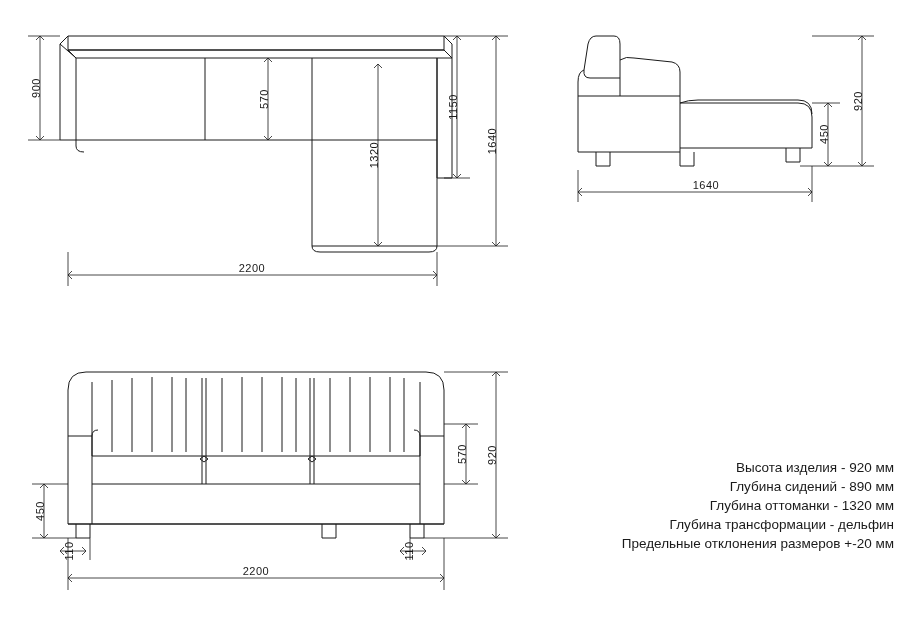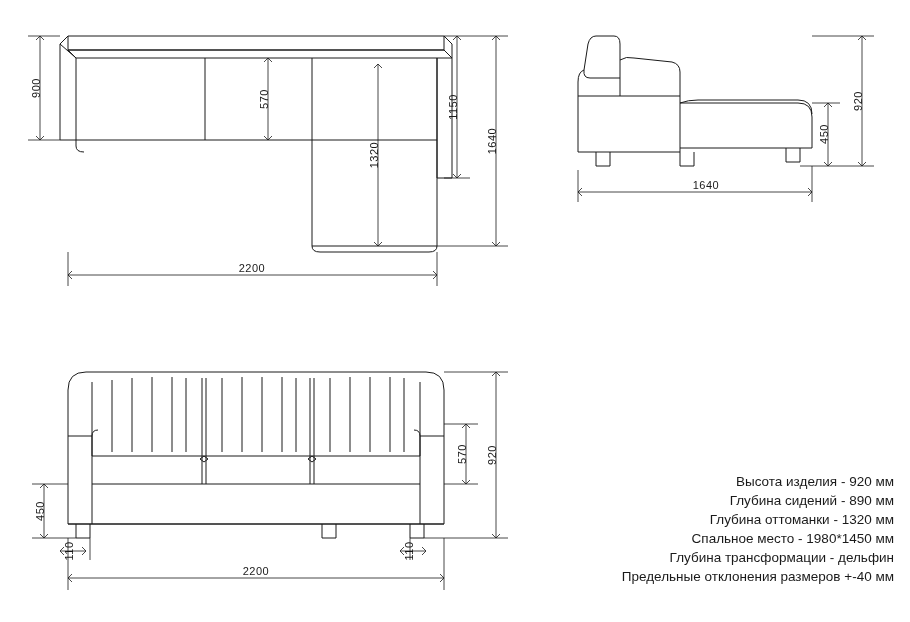--- a/index.html
+++ b/index.html
@@ -29,21 +29,21 @@
   }
   .dim-text {
     font-family: "Liberation Sans", sans-serif;
     font-size: 11px;
     fill: #1a1a1a;
     letter-spacing: 0.5px;
   }
   .spec-list {
     position: absolute;
     right: 16px;
-    top: 472px;
+    top: 458px;
     width: 420px;
     text-align: right;
     font-size: 13.5px;
     line-height: 19px;
     color: #1a1a1a;
   }
   .spec-line {
     white-space: nowrap;
   }
 </style>
@@ -271,18 +271,17 @@
 
     <text class="dim-text" x="413" y="551" text-anchor="middle" transform="rotate(-90 413 551)">110</text>
 
     <text class="dim-text" x="256" y="575" text-anchor="middle">2200</text>
   </svg>
 
   <div class="spec-list">
     <div class="spec-line">Высота изделия - 920 мм</div>
     <div class="spec-line">Глубина сидений - 890 мм</div>
     <div class="spec-line">Глубина оттоманки - 1320 мм</div>
-    <div class="spec-line">Спальное место - 1980*1450 мм</div>
     <div class="spec-line">Глубина трансформации - дельфин</div>
-    <div class="spec-line">Предельные отклонения размеров +-40 мм</div>
+    <div class="spec-line">Предельные отклонения размеров +-20 мм</div>
   </div>
 
 </div>
 
 </body></html>

